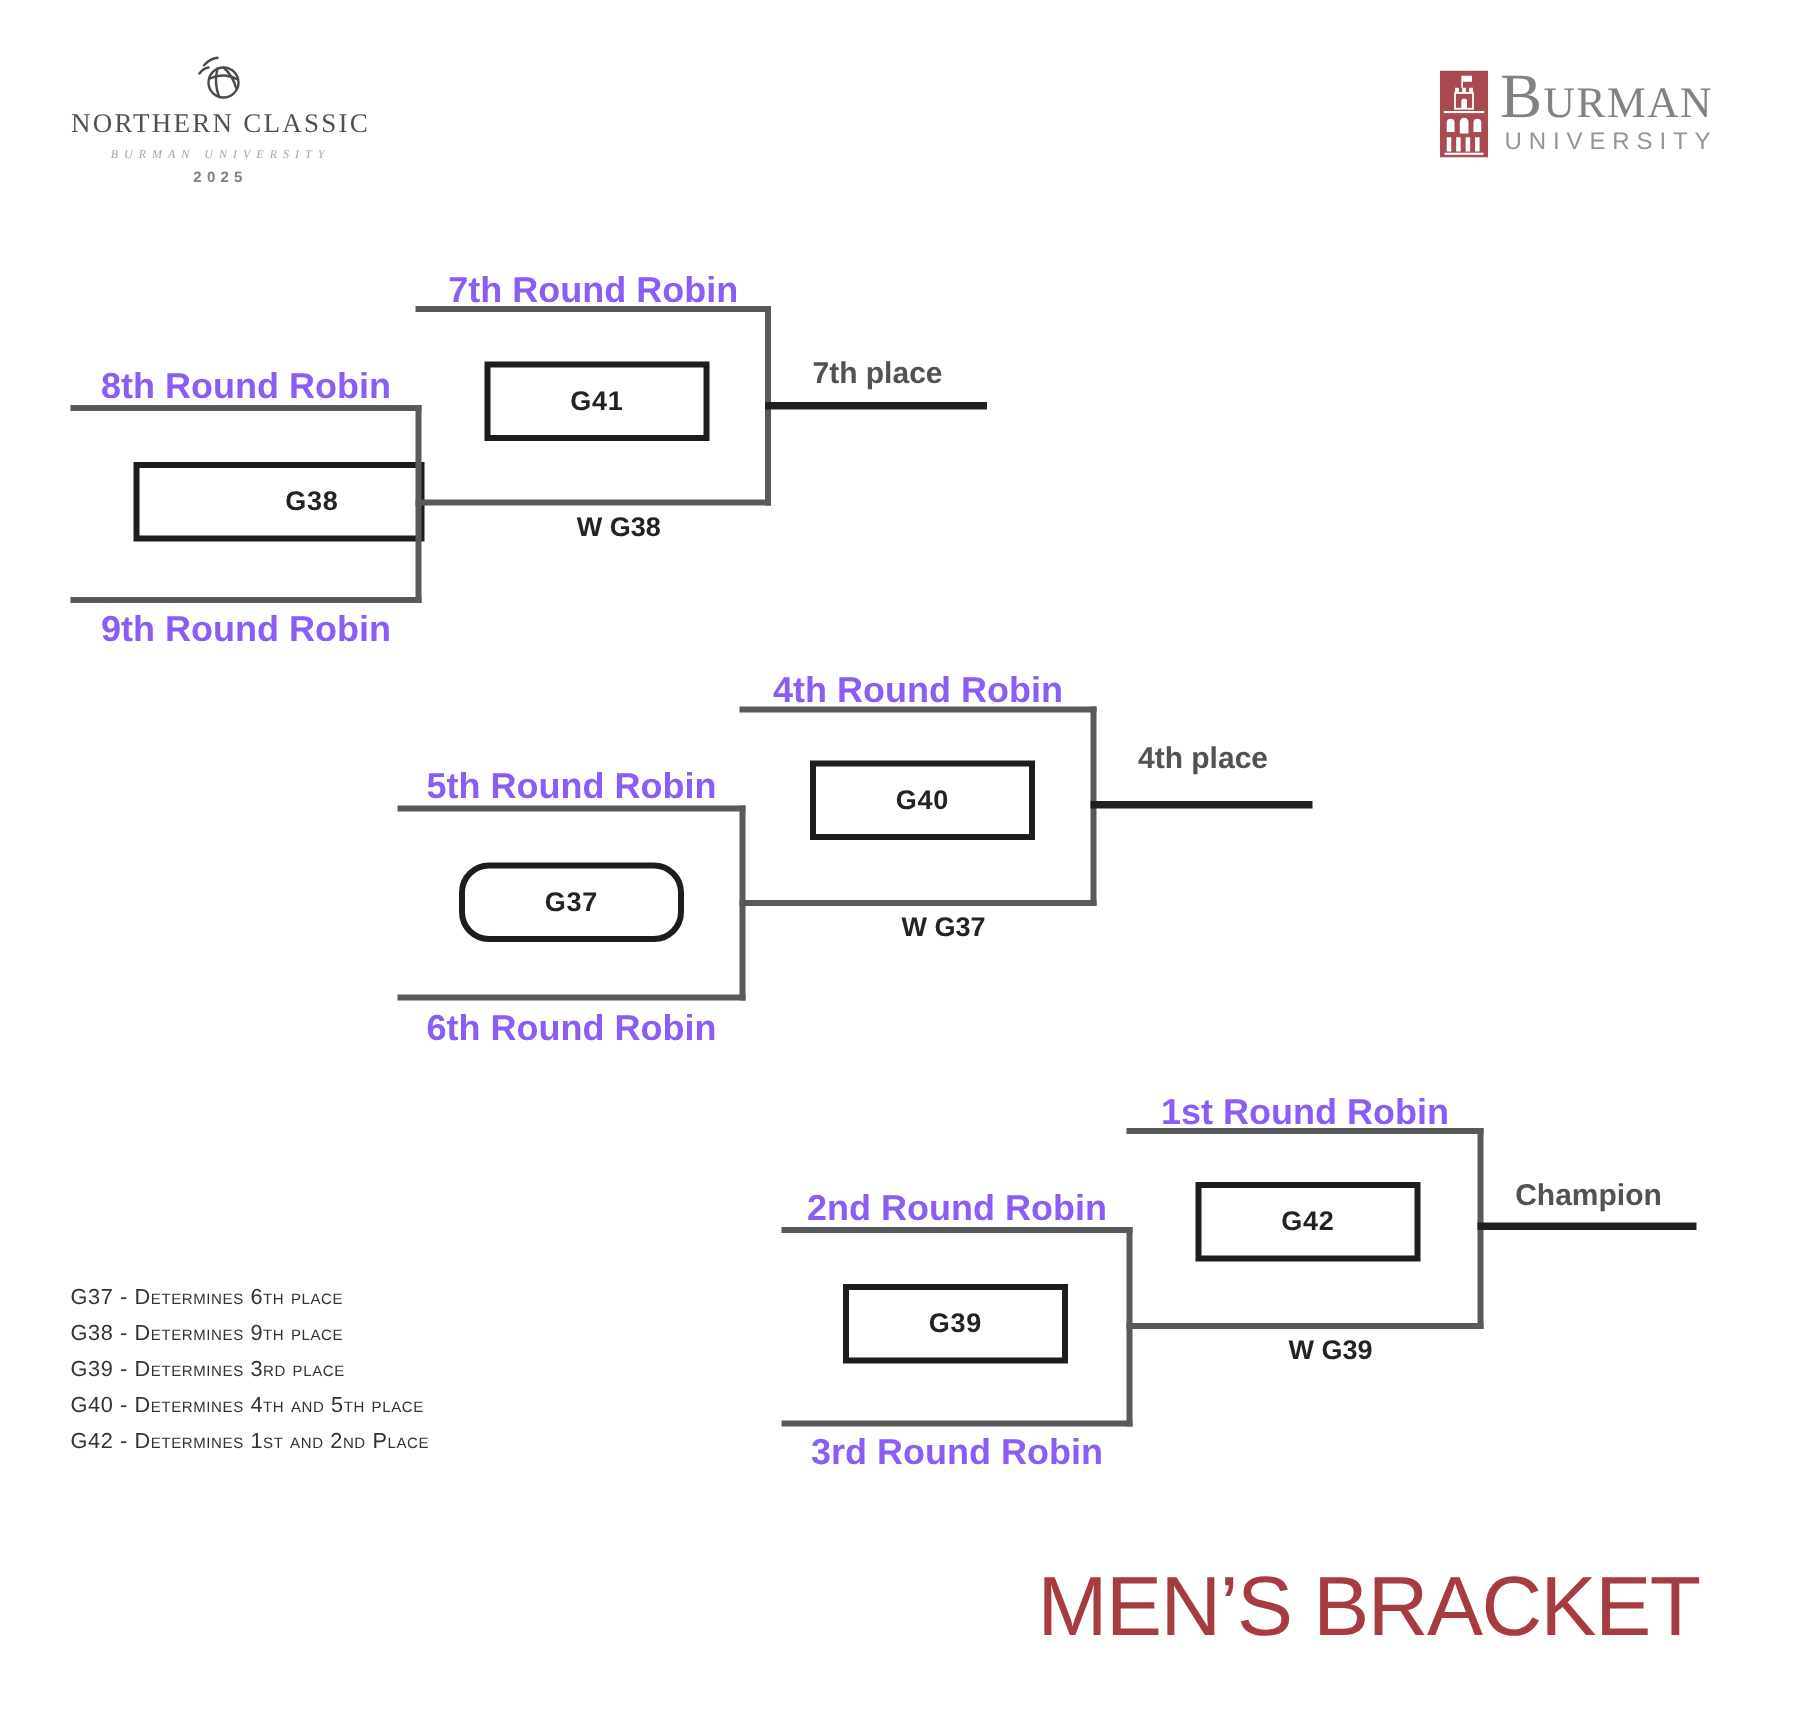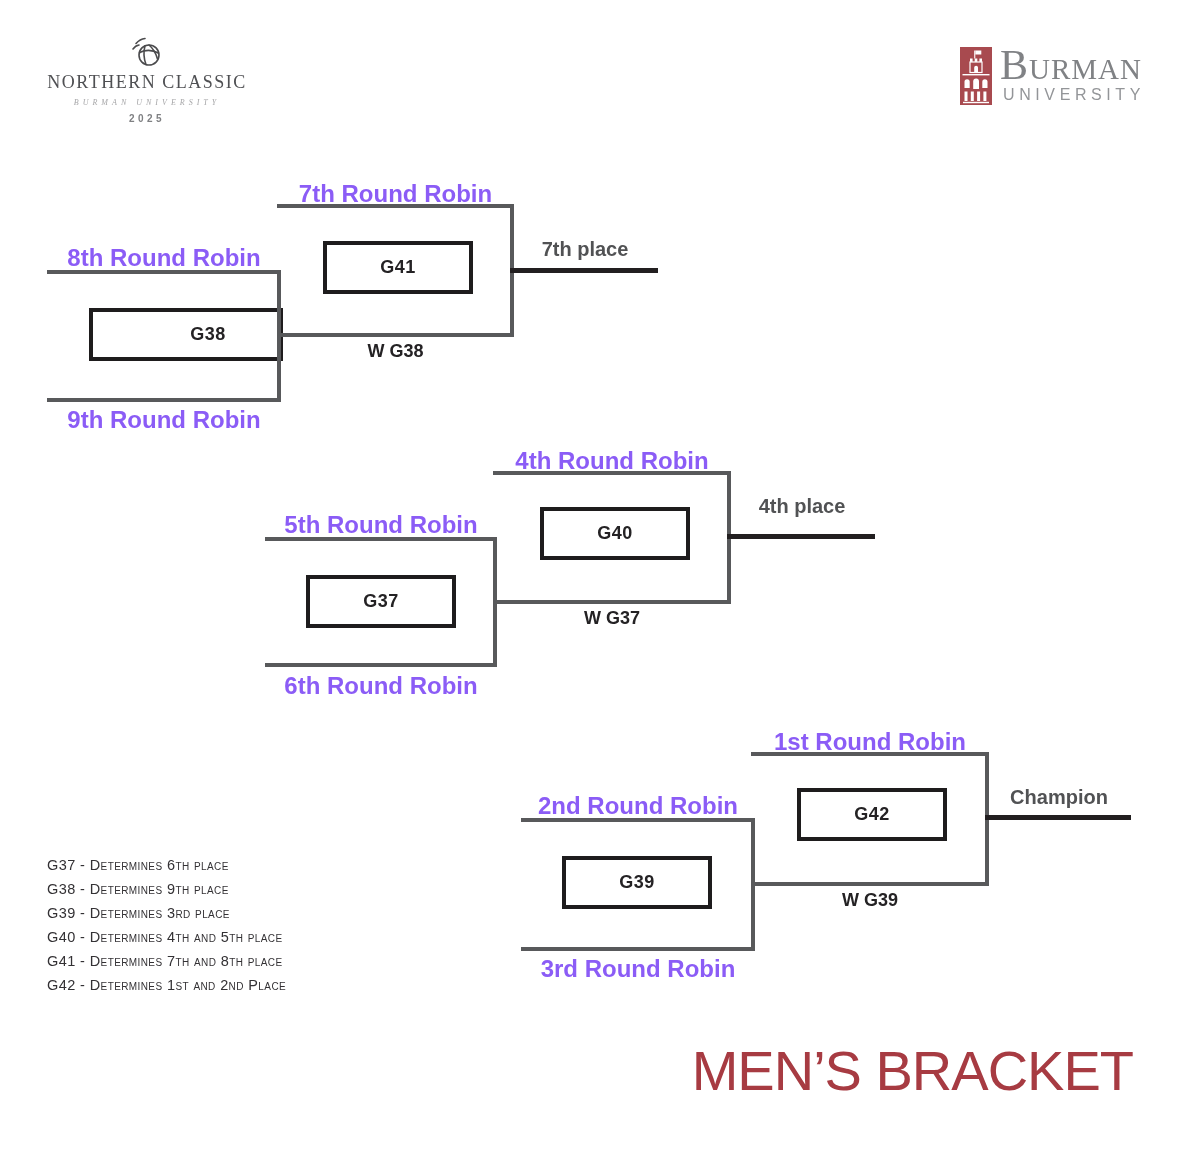--- a/index.html
+++ b/index.html
@@ -11,21 +11,21 @@
   .hline{position:absolute;height:4px;background:#58595B;}
   .vline{position:absolute;width:4px;background:#58595B;}
   .winline{position:absolute;height:5px;background:#221F20;}
   .gbox{
     position:absolute;width:142px;height:45px;border:4px solid #1E1C1D;background:#fff;
     display:flex;align-items:center;justify-content:center;
     font-weight:bold;font-size:18px;color:#242224;letter-spacing:.5px;
   }
   .lbl{position:absolute;text-align:center;font-weight:bold;white-space:nowrap;}
   .seed{font-size:24px;color:#8b5cf6;}
-  .wlbl{font-size:18px;color:#242224;}
+  .wlbl{font-size:18px;color:#242224;padding-left:17px;}
   .place{font-size:20px;color:#515254;}
   
   .legend{position:absolute;left:47px;top:853px;color:#333134;}
   .legend-line{
     height:24px;font-size:14.5px;font-variant:small-caps;letter-spacing:.4px;
     display:flex;align-items:center;white-space:nowrap;
   }
   
   .main-title{
     position:absolute;left:688px;top:1038px;width:445px;text-align:right;
@@ -121,21 +121,21 @@
     <div class="hline" style="left:277px;top:333px;width:237px;"></div>
     <div class="lbl wlbl" style="left:277px;top:341px;width:237px;">W G38</div>
     <div class="vline" style="left:510px;top:204px;height:133px;"></div>
     <div class="lbl place" style="left:510px;top:238px;width:150px;">7th place</div>
     <div class="winline" style="left:510px;top:268px;width:148px;"></div>
   </div>
 
   <div>
     <div class="lbl seed" style="left:265px;top:511px;width:232px;">5th Round Robin</div>
     <div class="hline" style="left:265px;top:537px;width:232px;"></div>
-    <div class="gbox" style="left:306px;top:575px;">
+    <div class="gbox" style="left:306px;top:575px;border-radius:20px;">
       <span>G37</span>
     </div>
     <div class="hline" style="left:265px;top:663px;width:232px;"></div>
     <div class="lbl seed" style="left:265px;top:672px;width:232px;">6th Round Robin</div>
     <div class="vline" style="left:493px;top:537px;height:130px;"></div>
     <div class="lbl seed" style="left:493px;top:447px;width:238px;">4th Round Robin</div>
     <div class="hline" style="left:493px;top:471px;width:238px;"></div>
     <div class="gbox" style="left:540px;top:507px;">
       <span>G40</span>
     </div>
@@ -165,19 +165,18 @@
     <div class="vline" style="left:985px;top:752px;height:134px;"></div>
     <div class="lbl place" style="left:985px;top:786px;width:148px;">Champion</div>
     <div class="winline" style="left:985px;top:815px;width:146px;"></div>
   </div>
 
   <div class="legend">
     <div class="legend-line">G37 - Determines 6th place</div>
     <div class="legend-line">G38 - Determines 9th place</div>
     <div class="legend-line">G39 - Determines 3rd place</div>
     <div class="legend-line">G40 - Determines 4th and 5th place</div>
-    <div class="legend-line">G41 - Determines 7th and 8th place</div>
     <div class="legend-line">G42 - Determines 1st and 2nd Place</div>
   </div>
 
   <div class="main-title">MEN’S BRACKET</div>
 
 </div>
 
 </body></html>

